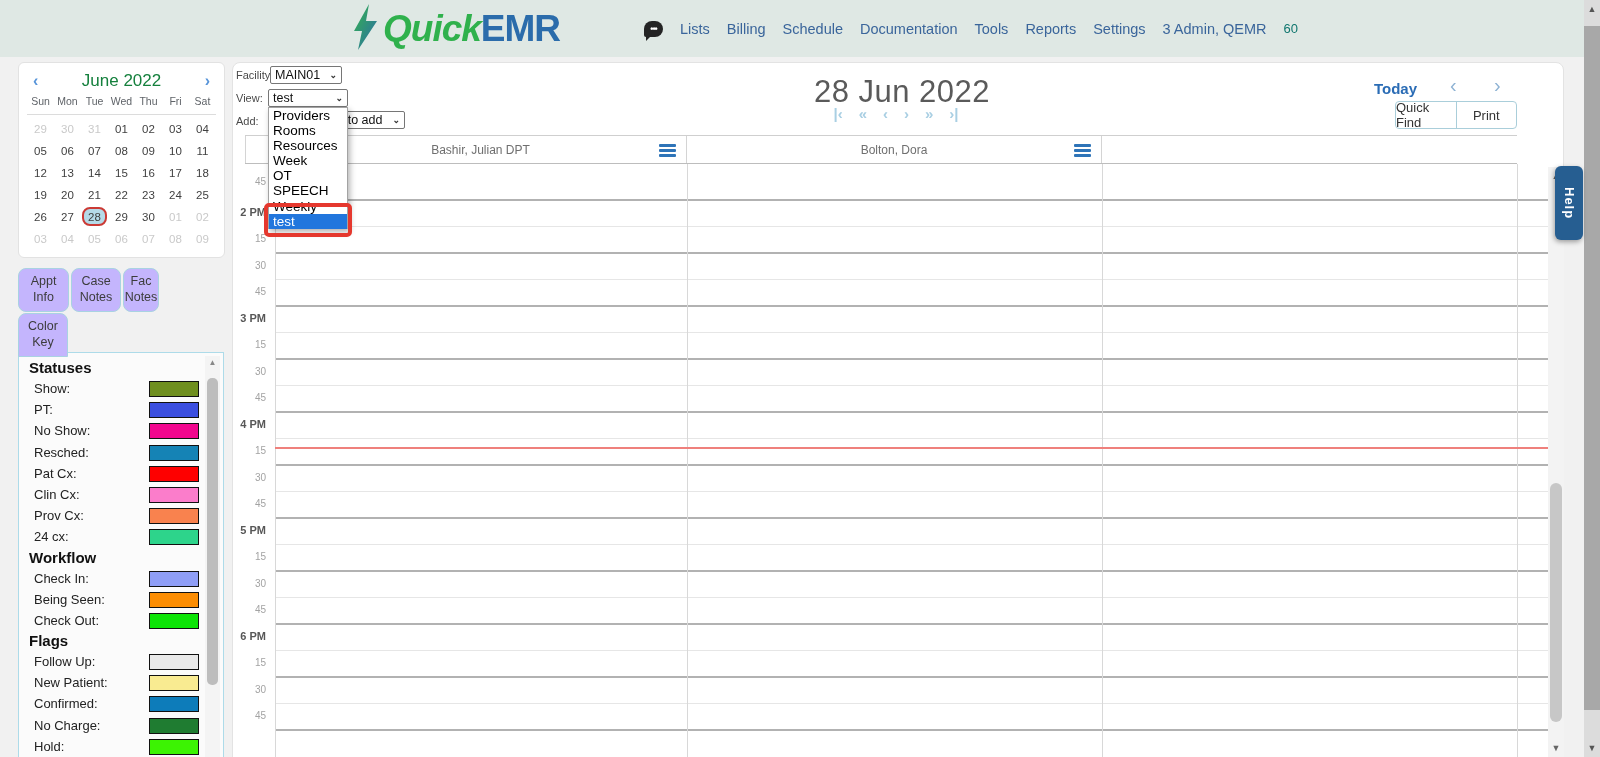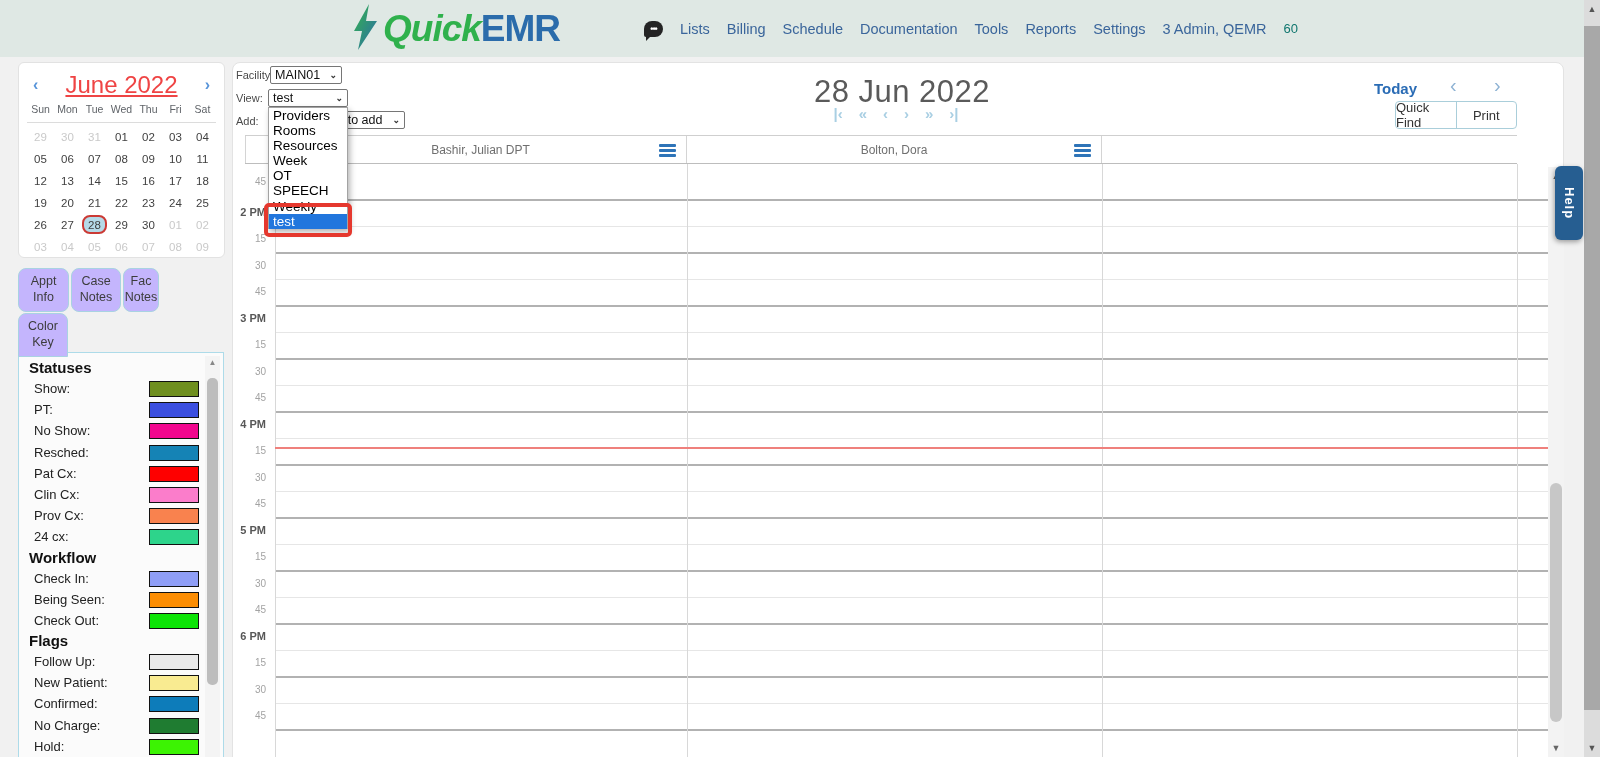--- a/index.html
+++ b/index.html
@@ -13,21 +13,21 @@
   .logo-emr { font-size:37px; font-weight:700; color:#2b6cab; letter-spacing:-1px; }
   .topnav { position:absolute; left:644px; top:0; height:57px; display:flex; align-items:center; gap:17px; }
   .nav-link { color:#3a659b; font-size:14.5px; cursor:pointer; white-space:nowrap; }
   .counter { color:#0f766e; font-size:13px; }
   .chat-ic { position:relative; width:19px; height:16px; background:#242424; border-radius:8px 8px 8px 2px; display:flex; align-items:center; justify-content:center; color:#fff; font-size:9px; letter-spacing:-1px; font-weight:bold;}
   .chat-ic:after { content:""; position:absolute; left:2px; bottom:-4px; border:4px solid transparent; border-top-color:#242424; border-left-color:#242424; }
 
   
   .cal { position:absolute; left:18px; top:62px; width:207px; height:196px; background:#fff; border:1px solid #e2e2e2; border-radius:6px; padding:6px 8px 0 8px; }
   .cal-head { display:flex; align-items:center; justify-content:space-between; padding:2px 6px 4px 6px; }
-  .cal-title { color:#ef4444; font-size:24px;text-decoration:underline; }
+  .cal-title { color:#15803d; font-size:17px; }
   .cal-chev { color:#5794d9; font-size:16px; cursor:pointer; font-weight:bold; }
   .cal-daynames, .cal-grid { display:grid; grid-template-columns:repeat(7,27px); }
   .dayname { text-align:center; font-size:10.5px; color:#5f6368; height:18px; }
   .cal-rule { border-bottom:1px solid #dcdcdc; margin:1px 0 3px 0; }
   .datecell { text-align:center; font-size:11.5px; color:#3f3f3f; height:22px; line-height:22px; cursor:pointer; }
   .datecell.muted { color:#c9c9c9; }
   .selday { display:inline-block; width:25px; height:19px; line-height:16px; border-radius:8px; background:#b5dae8; border:2px solid #cb3a35; }
 
   
   .side-tab { position:absolute; height:44px; background:#c4b5fd; border:1px solid #a9d2e2; border-radius:8px; display:flex; align-items:center; justify-content:center; text-align:center; font-size:12.5px; color:#3c3c3c; white-space:pre-line; line-height:1.25; cursor:pointer; z-index:3; }

